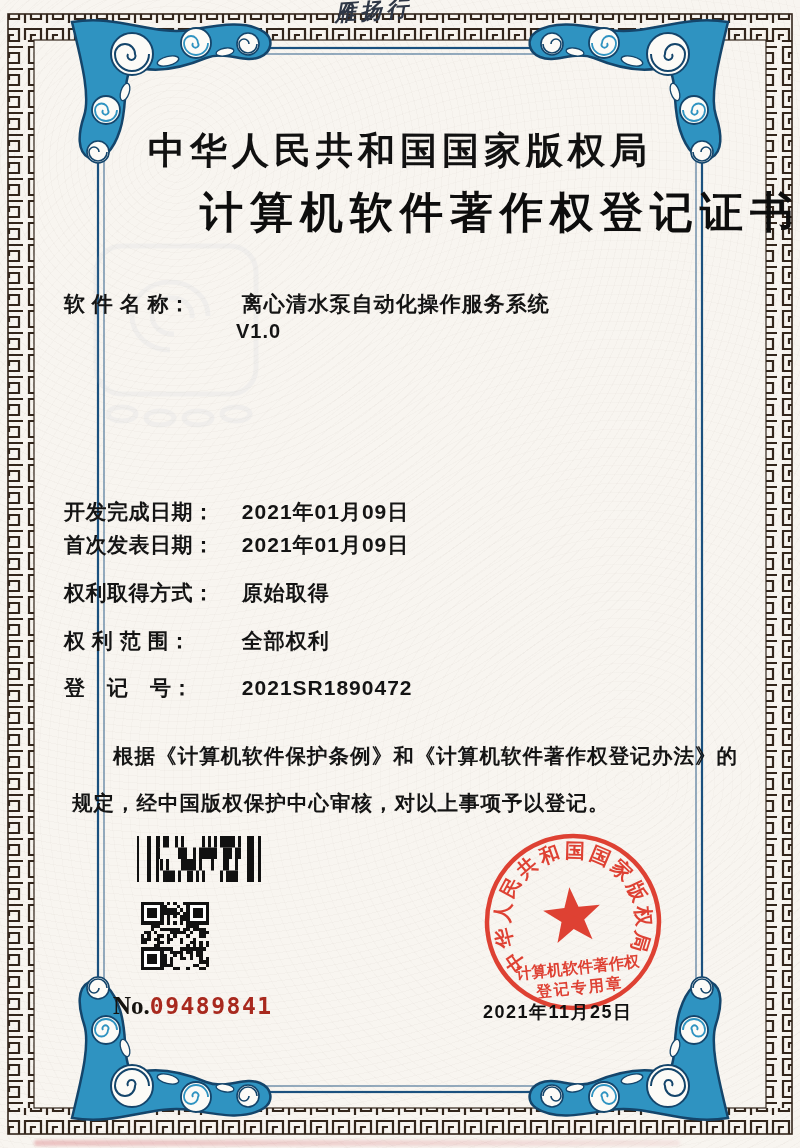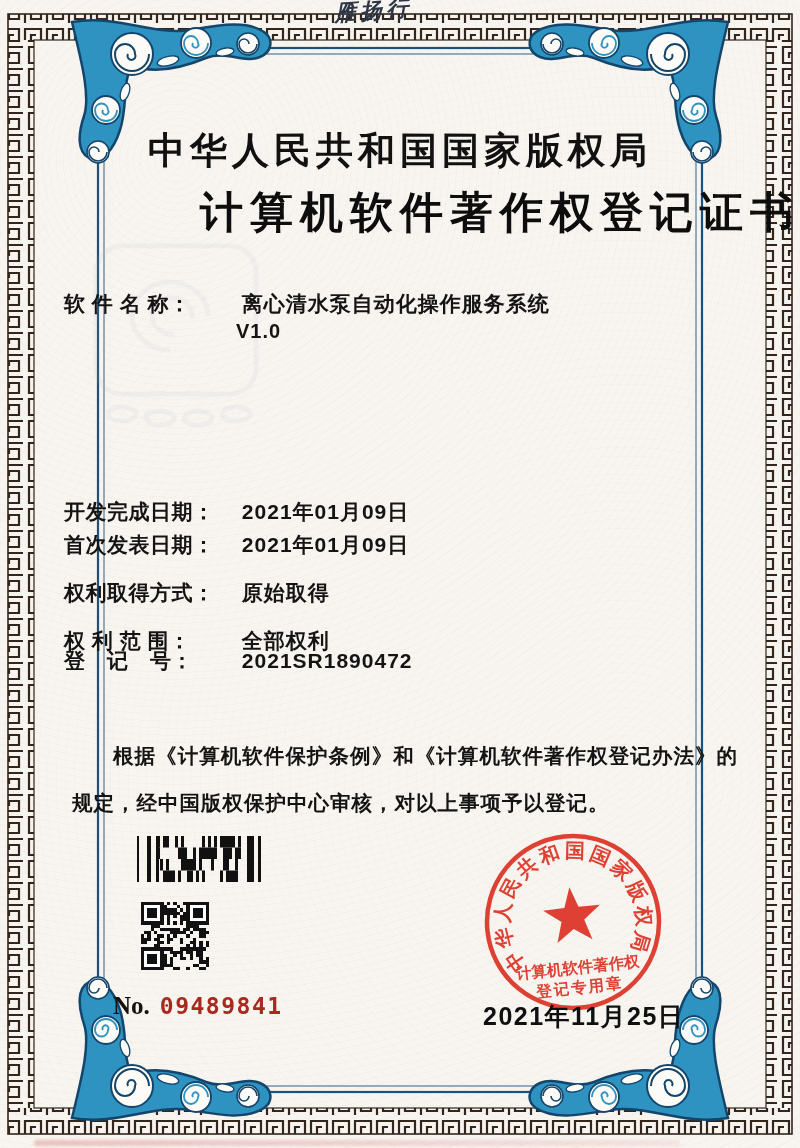--- a/index.html
+++ b/index.html
@@ -29,24 +29,24 @@
   .val{letter-spacing:1px;}
   .val2{position:absolute;left:236px;top:320px;font-size:20px;font-weight:700;letter-spacing:1px;}
   .statement{position:absolute;left:64px;right:54px;top:724px;margin:8px;
       font-size:20.5px;font-weight:700;line-height:47px;text-indent:2em;
       letter-spacing:1px;text-align:justify;color:#141414;}
   .barcode{position:absolute;left:137px;top:836px;z-index:3;}
   .qr{position:absolute;left:141px;top:902px;z-index:3;}
   .serial{position:absolute;left:113px;top:992px;z-index:3;white-space:nowrap;}
   .serial .no{font-family:"Liberation Serif", serif;font-size:25px;font-weight:700;color:#16130f;text-align:right;}
   .serial .num{font-family:"DejaVu Sans Mono", monospace;font-size:23px;font-weight:700;
-      color:#a8291e;letter-spacing:1.5px;margin-left:10px;}
+      color:#a8291e;letter-spacing:1.5px;}
   .seal-svg{position:absolute;left:478px;top:826px;z-index:4;mix-blend-mode:multiply;
       opacity:.95;pointer-events:none;}
-  .issue-date{position:absolute;left:483px;top:1000px;font-size:25px;font-weight:700;
+  .issue-date{position:absolute;left:483px;top:1000px;font-size:18px;font-weight:700;
       letter-spacing:1.5px;color:#101010;z-index:5;}
   .scan-smear{position:absolute;left:34px;right:120px;top:1140px;height:6px;z-index:2;
       background:linear-gradient(90deg, rgba(205,75,85,.30), rgba(205,75,85,.10));
       filter:blur(1.5px);border-radius:3px;}
 </style>
 </head>
 <body>
 
 <div class="page">
 
@@ -137,21 +137,21 @@
     <div class="row" style="top:579px">
       <span class="lbl">权利取得方式：</span>
       <span class="val">原始取得</span>
     </div>
 
     <div class="row" style="top:627px">
       <span class="lbl">权 利 范 围：</span>
       <span class="val">全部权利</span>
     </div>
 
-    <div class="row" style="top:647px">
+    <div class="row" style="top:674px">
       <span class="lbl">登　记　号：</span>
       <span class="val">2021SR1890472</span>
     </div>
 
     <p class="statement">根据《计算机软件保护条例》和《计算机软件著作权登记办法》的规定，经中国版权保护中心审核，对以上事项予以登记。</p>
 
     <svg id="barcode-svg" class="barcode" width="124" height="46" viewBox="0 0 124 46">
         <g fill="#111">
           <rect x="0" y="0" width="2" height="46"></rect>
           <rect x="10" y="0" width="2" height="46"></rect>

